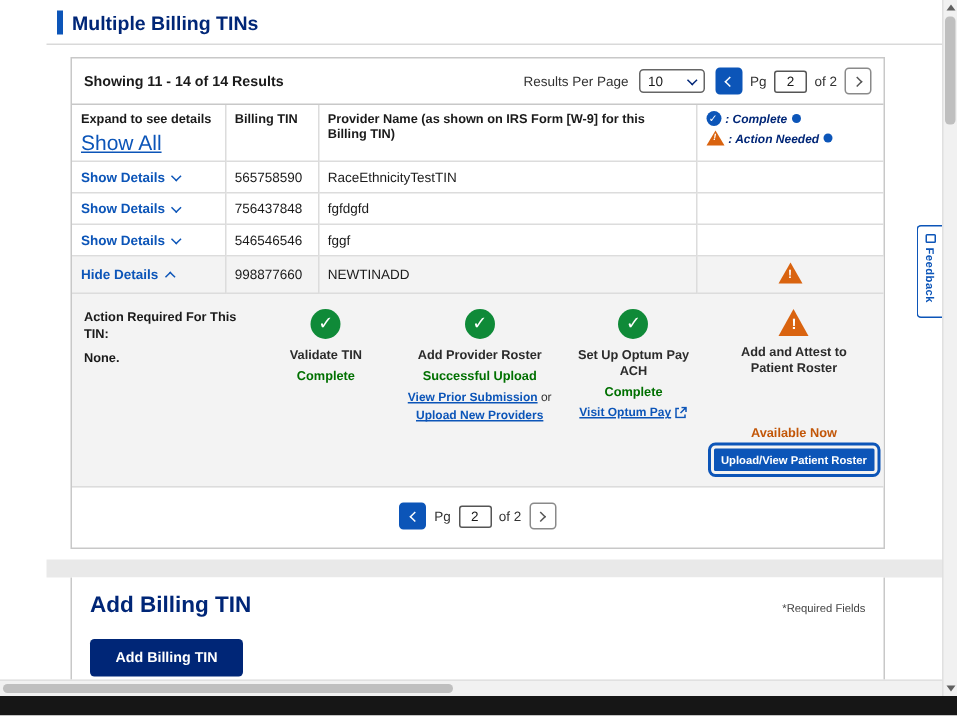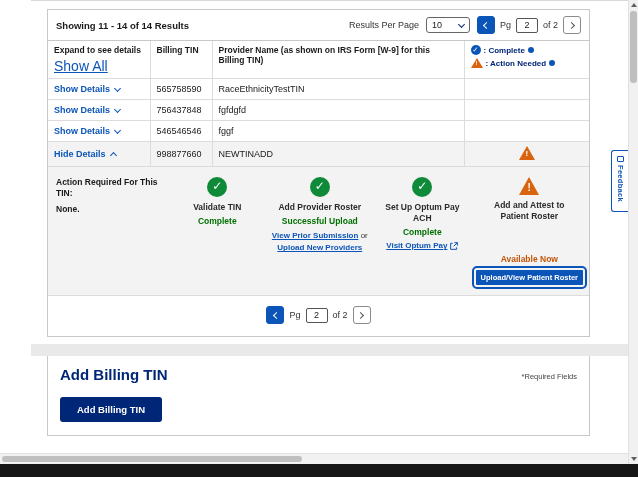--- a/index.html
+++ b/index.html
@@ -40,21 +40,21 @@
   .pg-input { width:22px; height:15px; border:1px solid #555; border-radius:2px; text-align:center;
     font-size:9px; padding:0; font-family:inherit; color:#1a1a1a; }
 
   
   table { width:100%; border-collapse:collapse; table-layout:fixed; }
   col.c1 { width:102px; } col.c2 { width:62px; } col.c3 { width:252px; }
   th, td { border-right:1px solid #dcdcdc; border-bottom:1px solid #dcdcdc; padding:4px 6px; vertical-align:top; text-align:left; }
   th:last-child, td:last-child { border-right:none; }
   thead th { font-size:8.5px; color:#1a1a1a; font-weight:bold; }
   .show-all-link { display:inline-block; margin-top:3px; color:#0c55b8; font-weight:normal; text-decoration:underline; cursor:pointer; font-size:14px; }
-  .legend { display:flex; flex-direction:column; gap:3px; }
+  .legend { display:flex; flex-direction:column; gap:3px;font-style:italic; }
   .legend-line { display:flex; align-items:center; gap:3px; font-size:8px; color:#002677; font-weight:bold; white-space:nowrap; }
   .info-dot { width:6px; height:6px; border-radius:50%; background:#0c55b8; display:inline-block; flex:none; }
 
   td { font-size:9px; color:#1a1a1a; }
   .tin-row td { height:21px; vertical-align:middle; }
   .toggle-link { color:#0c55b8; font-weight:bold; font-size:9px; text-decoration:none;
     display:inline-flex; align-items:center; gap:5px; cursor:pointer; white-space:nowrap; }
   .status-cell { text-align:center; vertical-align:middle; }
   .expanded-row td, .detail-row td { background:#f3f3f3; }
 
@@ -122,20 +122,24 @@
   .vs-thumb { position:absolute; top:11px; left:1px; width:7px; height:72px; background:#bfbfbf; border-radius:3px; }
   .hscroll { position:absolute; left:0; right:10px; bottom:13px; height:11px; background:#f1f1f1; border-top:1px solid #e0e0e0; }
   .hs-thumb { position:absolute; left:2px; top:2px; height:6px; width:300px; background:#bfbfbf; border-radius:3px; }
   .black-bar { position:absolute; left:0; right:0; bottom:0; height:13px; background:#161616; }
 </style>
 </head>
 <body>
 
 <div class="main">
 
+  <div class="title-row">
+    <span class="accent-bar"></span>
+    <h1 class="page-title">Multiple Billing TINs</h1>
+  </div>
   <div class="title-divider"></div>
 
   <div class="panel">
     <div class="panel-top">
       <div class="results-summary">Showing 11 - 14 of 14 Results</div>
       <div class="controls">
         <span>Results Per Page</span>
         <div class="select-box">
           <span class="val">10</span>
           <span class="chev down" style="color:#002677;"></span>

